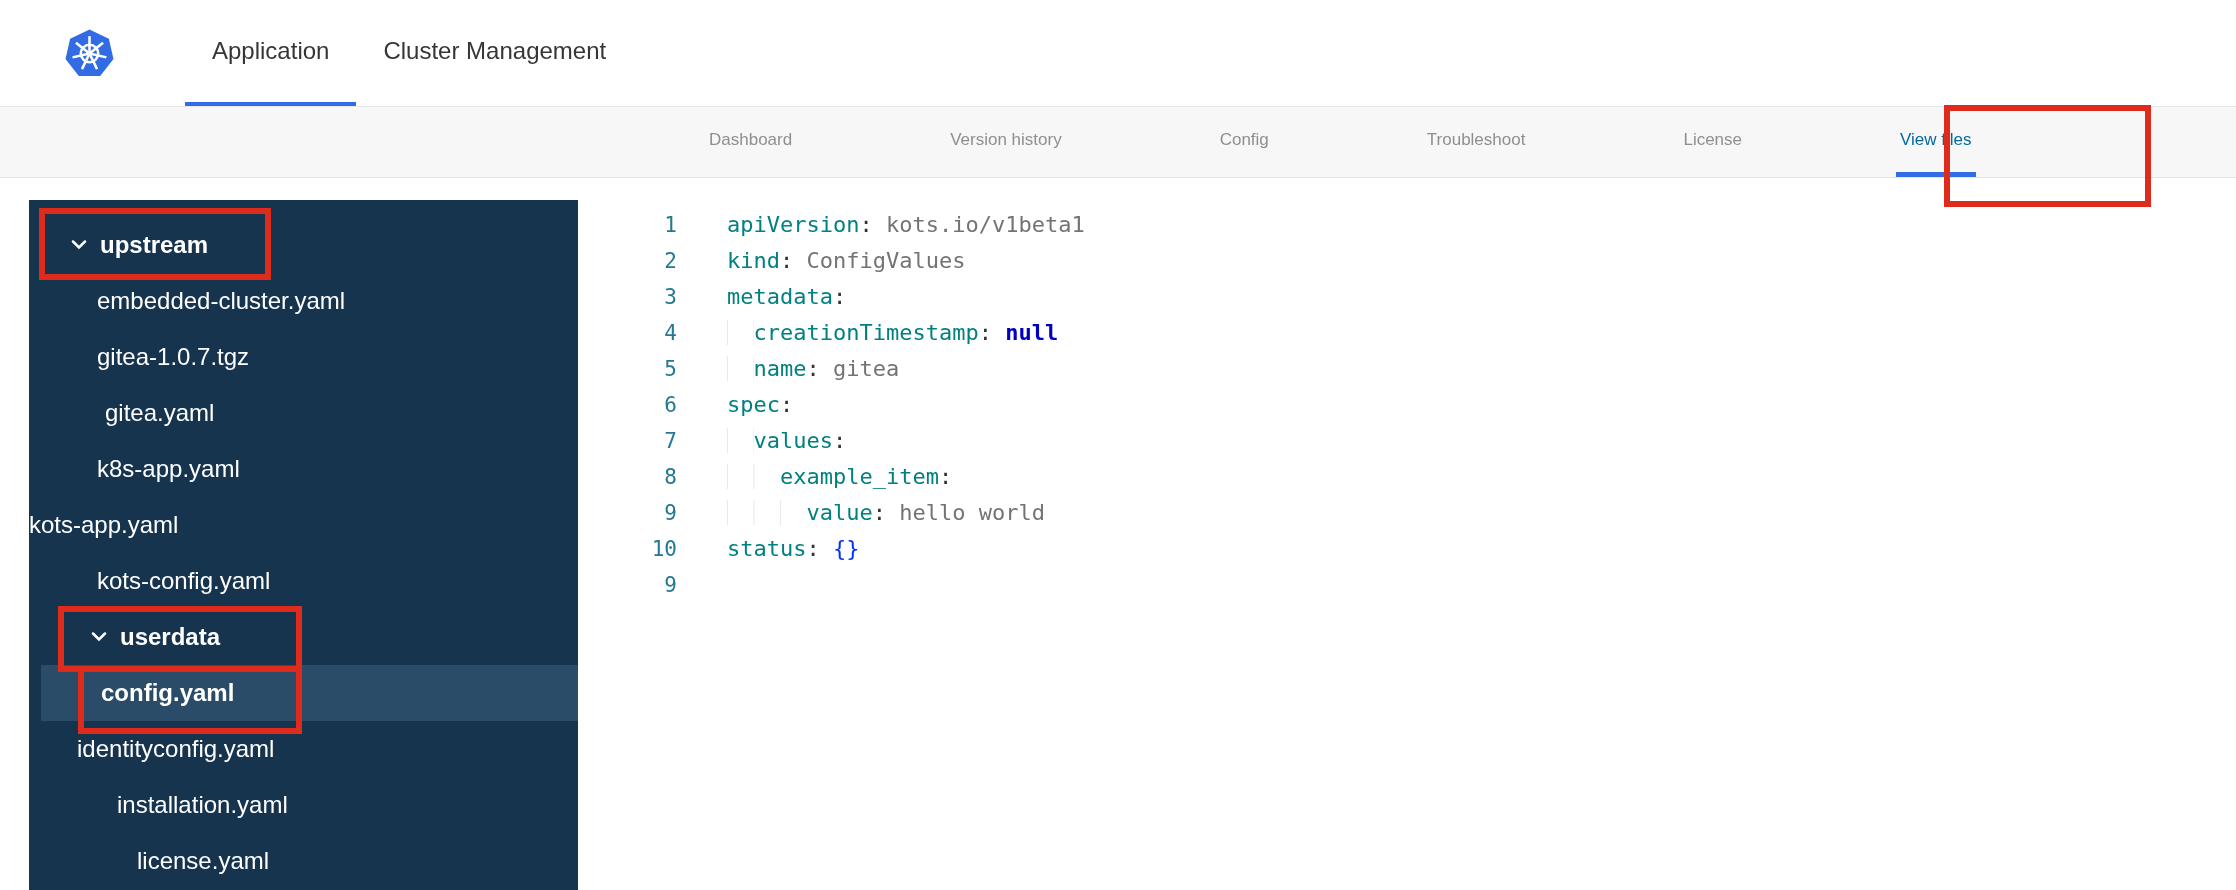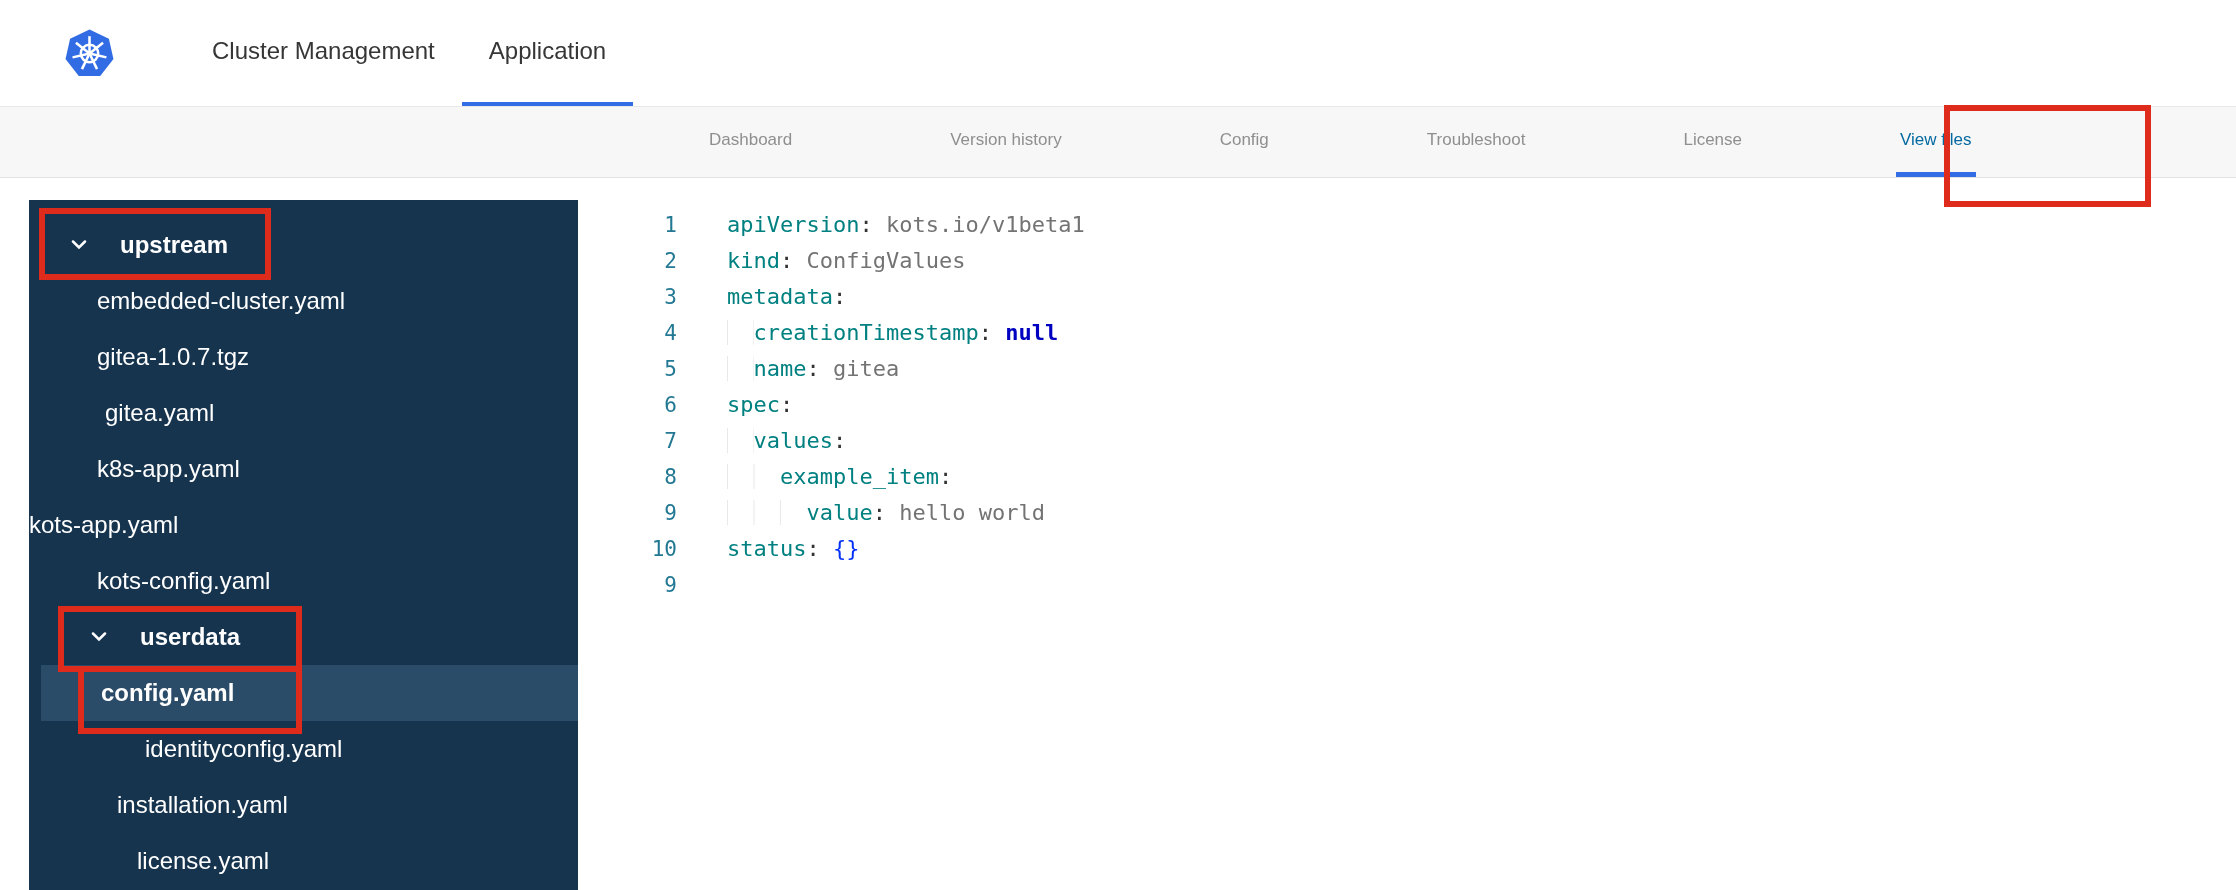--- a/index.html
+++ b/index.html
@@ -22,21 +22,21 @@
   .subnav-tab { display:flex; align-items:center; font-size:17px; color:#8f8f8f;
     border-bottom:5px solid transparent; padding:0 4px; cursor:pointer; white-space:nowrap; }
   .subnav-tab.active { color:#0369a1; border-bottom-color:var(--accent,#326de6); }
 
   
   .content { display:flex; align-items:stretch; padding:22px 0 0 29px; height:712px; }
 
   .filetree { width:549px; flex:none; background:var(--sidebar-bg,#17344f);
     color:#fff; padding-top:17px; overflow:hidden; }
   .tree-row { height:56px; display:flex; align-items:center; font-size:24px;
-    cursor:pointer; white-space:nowrap;gap:20px; }
+    cursor:pointer; white-space:nowrap; }
   .tree-row.section .tree-label { font-weight:bold; }
   .tree-row.selected { background:var(--sidebar-selected,#2b4c69); }
   .tree-row.selected .tree-label { font-weight:bold; }
   .chevron { margin-right:13px; display:inline-flex; flex:none; }
 
   .editor { flex:1; margin:7px 0 0 45px; font-family:"DejaVu Sans Mono", monospace;
     font-size:22px; overflow:hidden; }
   .code-line { display:flex; height:36px; line-height:36px; }
   .line-num { width:54px; flex:none; text-align:right; margin-right:50px;
     color:#237893; font-size:21px; }
@@ -64,25 +64,25 @@
       <line x1="50" y1="50" x2="50" y2="16"></line>
       <line x1="50" y1="50" x2="76.6" y2="28.8"></line>
       <line x1="50" y1="50" x2="83.2" y2="57.6"></line>
       <line x1="50" y1="50" x2="64.8" y2="80.6"></line>
       <line x1="50" y1="50" x2="35.2" y2="80.6"></line>
       <line x1="50" y1="50" x2="16.8" y2="57.6"></line>
       <line x1="50" y1="50" x2="23.4" y2="28.8"></line>
     </g>
   </svg>
   <nav class="top-tabs">
+    <div class="top-tab active">
+      <span>Application</span>
+    </div>
     <div class="top-tab">
       <span>Cluster Management</span>
-    </div>
-    <div class="top-tab active">
-      <span>Application</span>
     </div>
   </nav>
 </header>
 
 <nav class="subnav">
   <div class="subnav-tab">
     <span>Dashboard</span>
   </div>
   <div class="subnav-tab">
     <span>Version history</span>
@@ -133,21 +133,21 @@
         <span class="chevron">
           <svg width="16" height="10" viewBox="0 0 16 10">
             <path d="M2 1.5l6 6 6-6" stroke="#ffffff" stroke-width="2.5" fill="none" stroke-linecap="round"></path>
           </svg>
         </span>
         <span class="tree-label">userdata</span>
       </div>
       <div class="tree-row selected" style="padding-left: 60px; margin-left: 12px;">
         <span class="tree-label">config.yaml</span>
       </div>
-      <div class="tree-row" style="padding-left: 116px; align-items: center;">
+      <div class="tree-row" style="padding-left: 48px; align-items: center;">
         <span class="tree-label">identityconfig.yaml</span>
       </div>
       <div class="tree-row" style="padding-left: 88px;">
         <span class="tree-label">installation.yaml</span>
       </div>
       <div class="tree-row" style="padding-left: 88px; margin-left: 20px;">
         <span class="tree-label">license.yaml</span>
       </div>
     </aside>
   <main class="editor">

